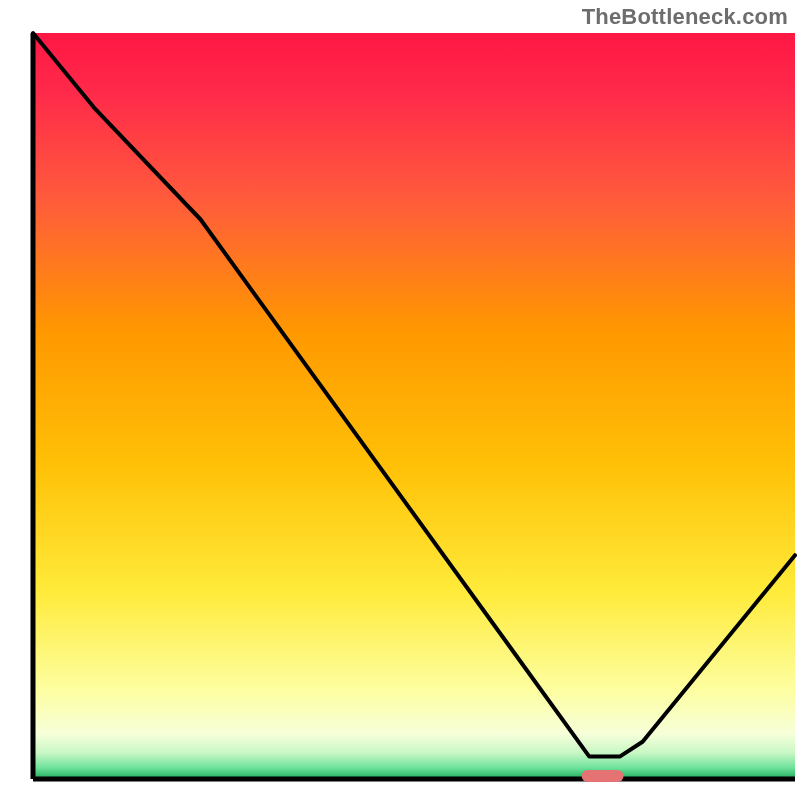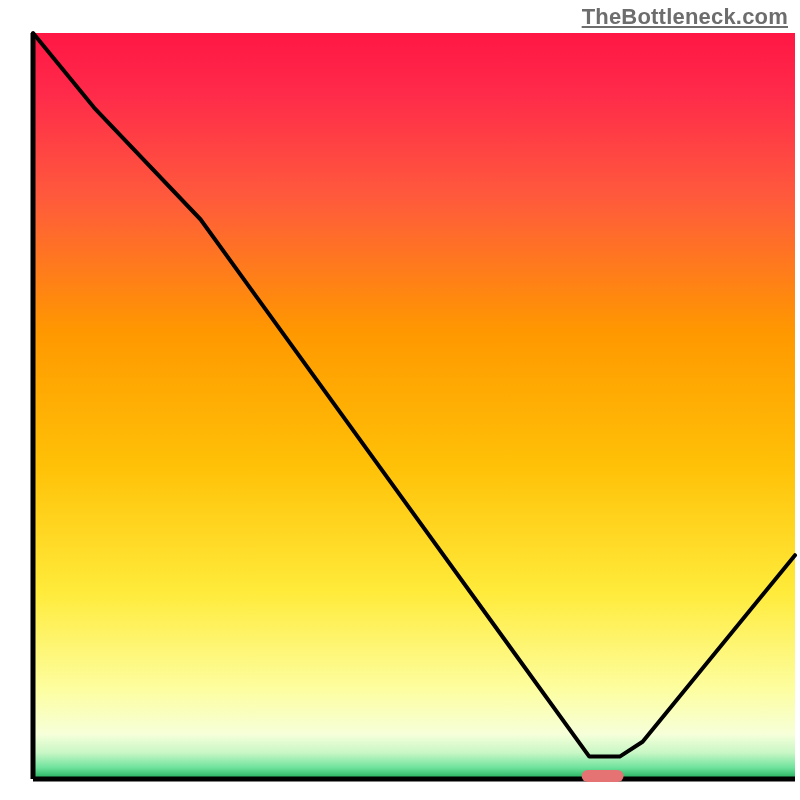--- a/index.html
+++ b/index.html
@@ -13,21 +13,20 @@
     position: absolute;
     top: 4px;
     right: 12px;
     font-family: Arial, Helvetica, sans-serif;
     font-size: 22px;
     font-weight: 600;
     color: #6d6d6d;
     letter-spacing: 0.2px;
     z-index: 10;
     user-select: none;
-    text-decoration: underline;
   }
   svg {
     display: block;
   }
 </style>
 </head>
 <body>
 
 <svg id="chart-svg" width="800" height="800" viewBox="0 0 800 800">
   <defs>

